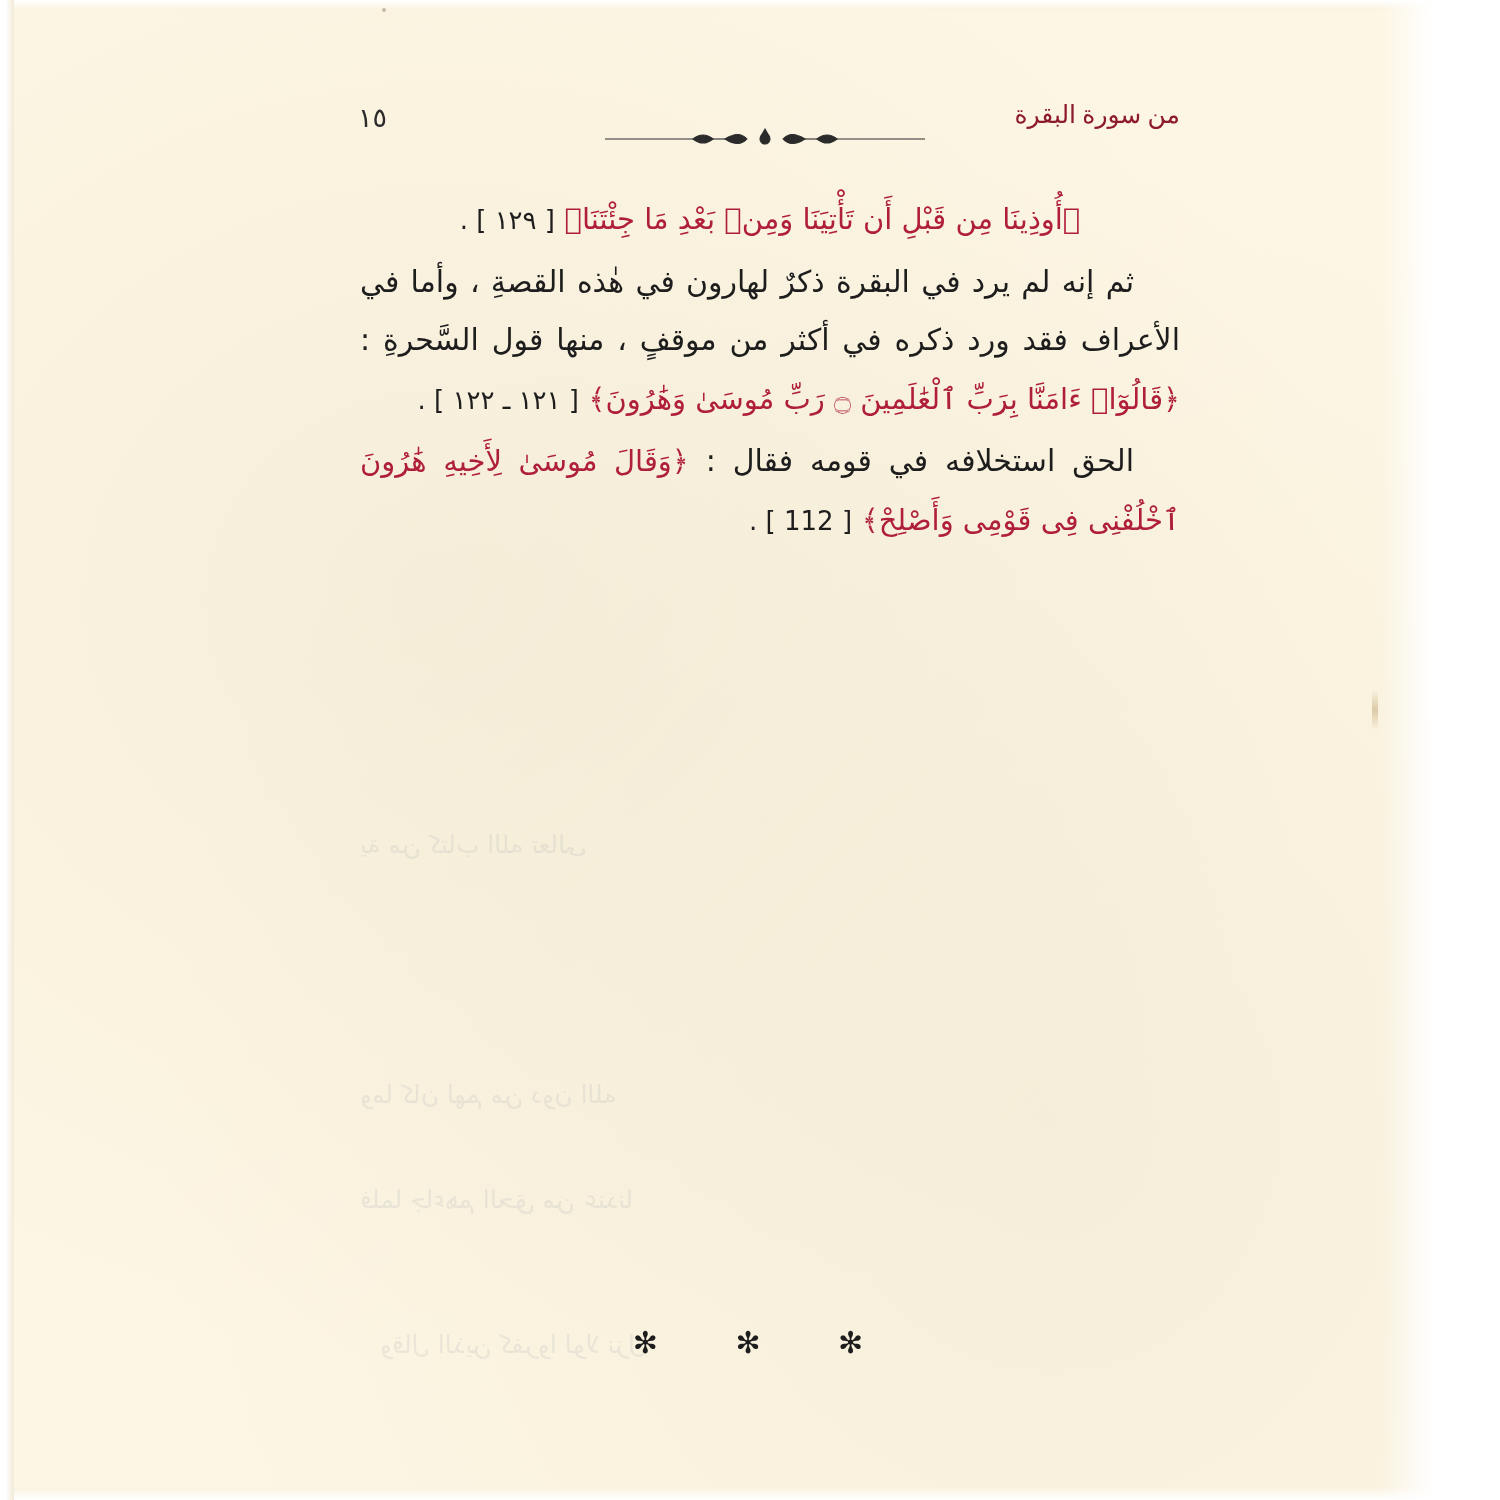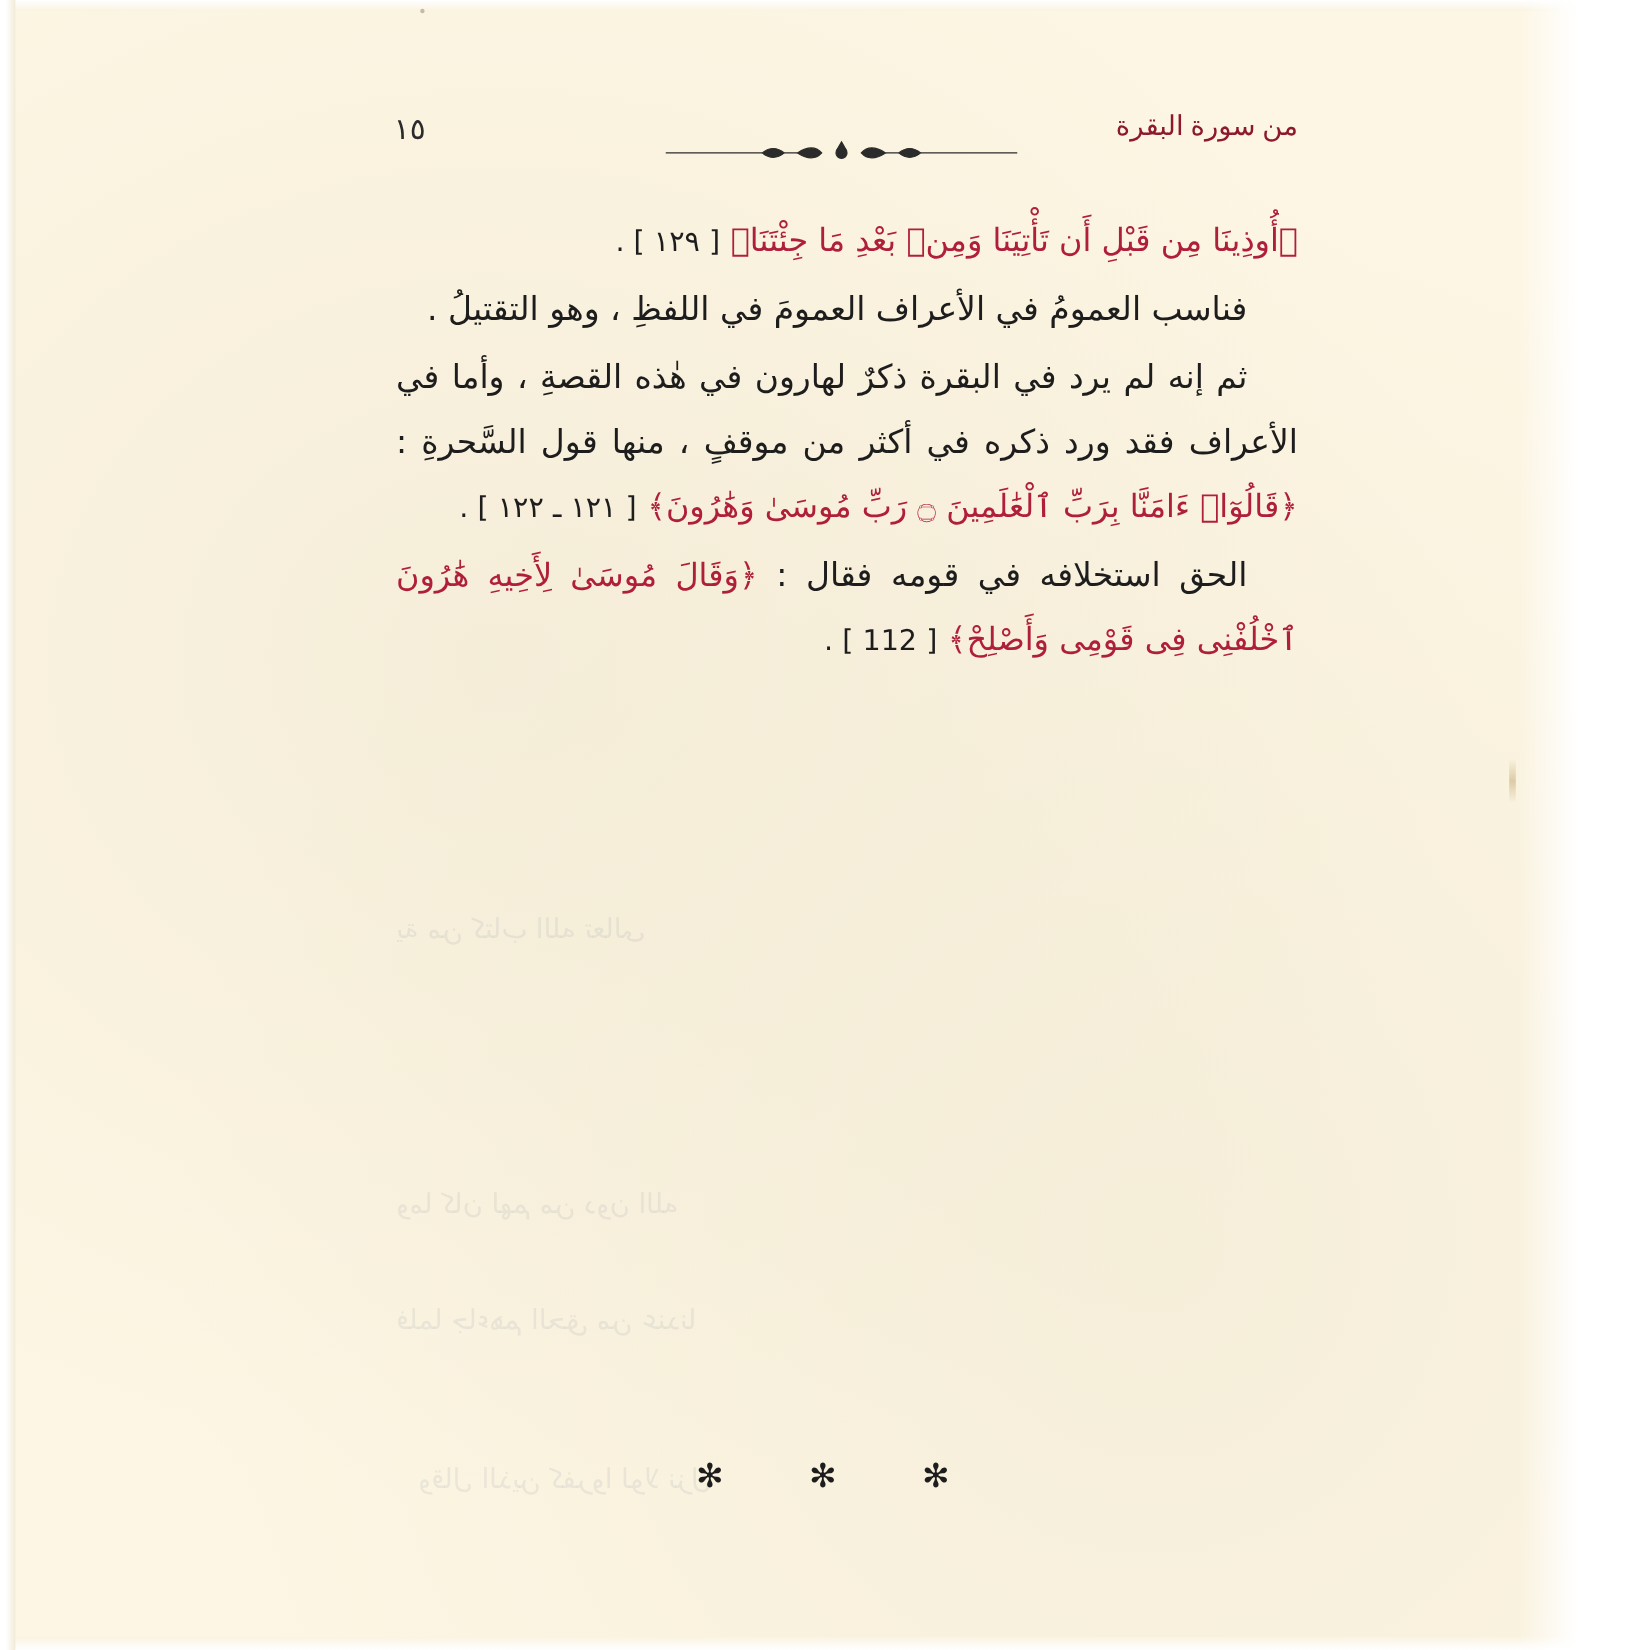--- a/index.html
+++ b/index.html
@@ -204,28 +204,27 @@
             <line x1="200" y1="13" x2="212" y2="13"></line>
           </g>
         </svg>
       </div>
     </div>
 
     <div class="body">
 
 
 
-      <p class="para noindent" style="text-align:right;">
+      <p class="para noindent" style="text-align:center;">
         <span class="quran">﴿أُوذِينَا مِن قَبْلِ أَن تَأْتِيَنَا وَمِنۢ بَعْدِ مَا جِئْتَنَا﴾</span>
         <span class="ayah-num">[ ١٢٩ ] .</span>
       </p>
 
 
 
-      <p class="para">فناسب العمومُ في الأعراف العمومَ في اللفظِ ، وهو التقتيلُ .</p>
 
       <p class="para">
         <span>ثم إنه لم يرد في البقرة ذكرٌ لهارون في هٰذه القصةِ ، وأما في الأعراف فقد ورد ذكره في أكثر من موقفٍ ، منها قول السَّحرةِ :</span>
         <span class="quran">﴿قَالُوٓا۟ ءَامَنَّا بِرَبِّ ٱلْعَٰلَمِينَ ۝ رَبِّ مُوسَىٰ وَهَٰرُونَ﴾</span>
         <span class="ayah-num">[ ١٢١ ـ ١٢٢ ] .</span>
       </p>
 
       <p class="para">
         <span>الحق استخلافه في قومه فقال :</span>
         <span class="quran">﴿وَقَالَ مُوسَىٰ لِأَخِيهِ هَٰرُونَ ٱخْلُفْنِى فِى قَوْمِى وَأَصْلِحْ﴾</span>

